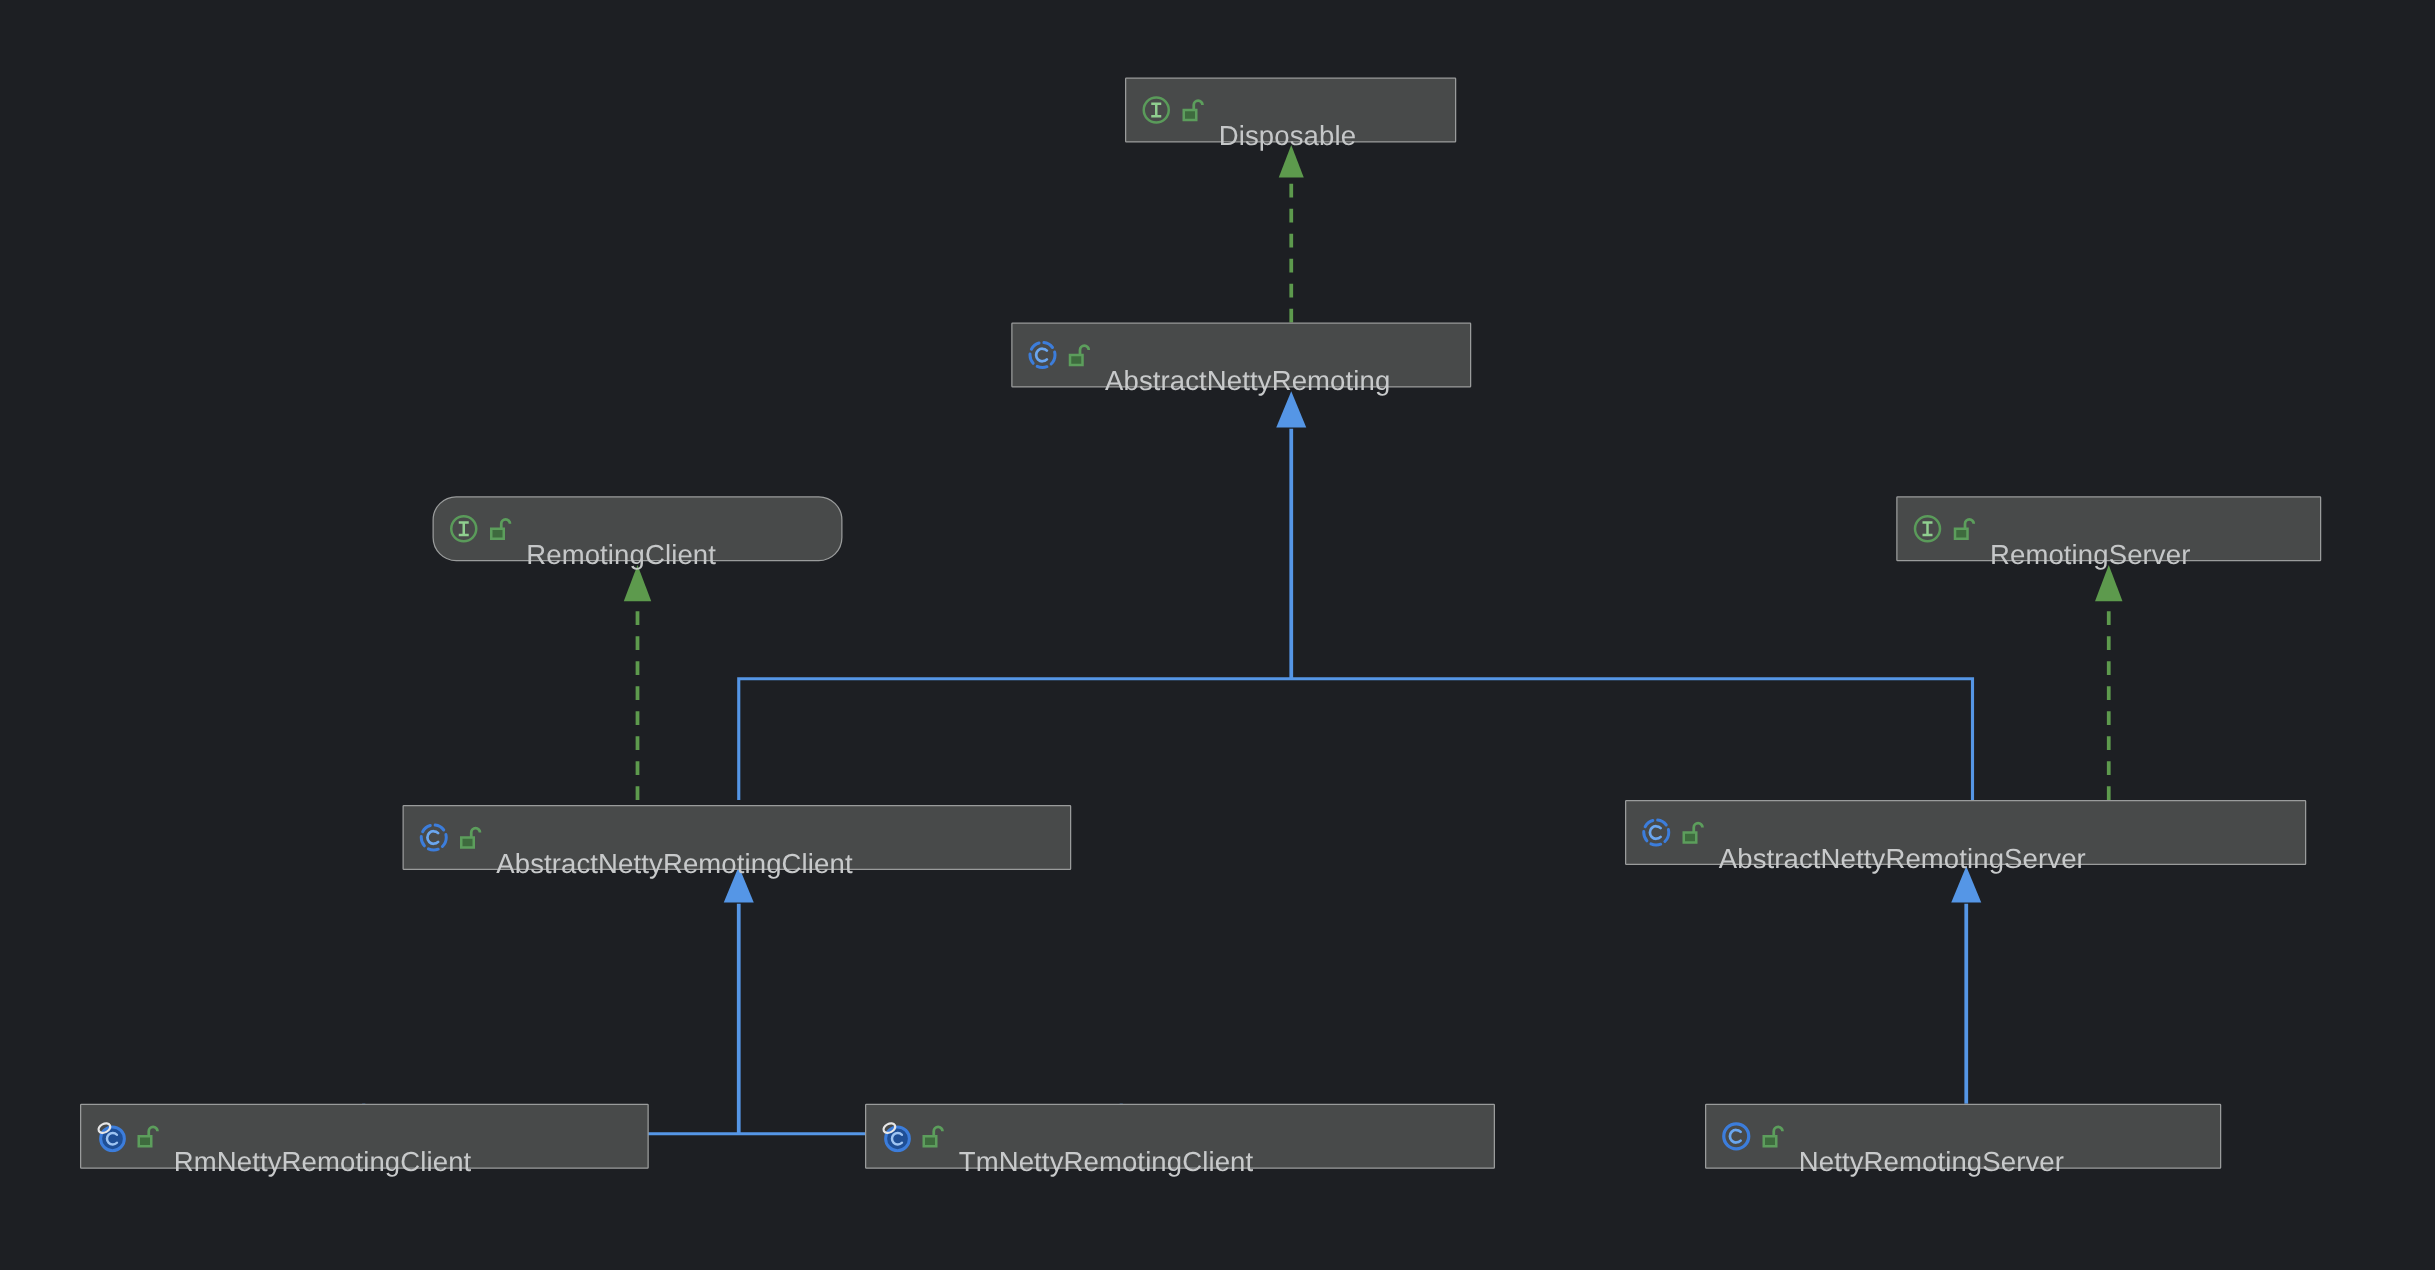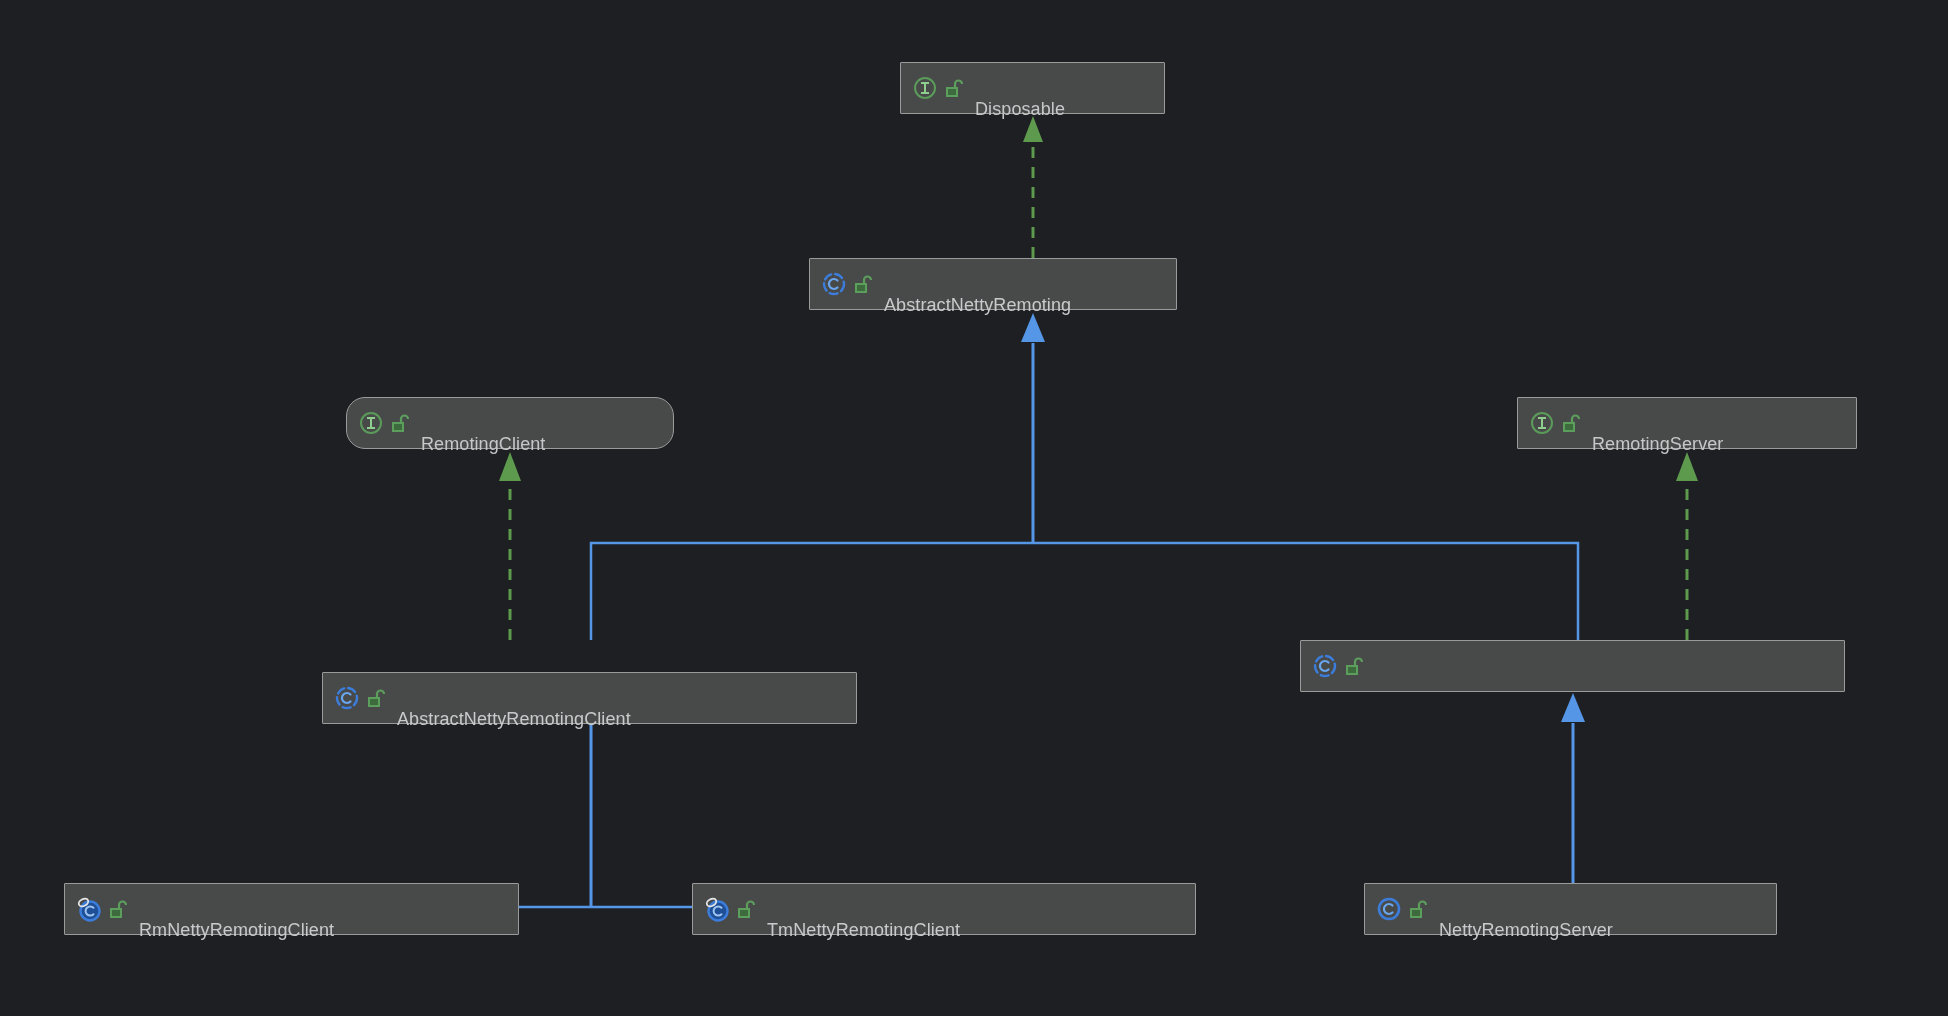--- a/index.html
+++ b/index.html
@@ -46,21 +46,21 @@
   .uml-node .vis-icon {
     flex: 0 0 auto;
     width: 20px;
     height: 24px;
     margin-left: 6px;
     display: block;
   }
   .uml-node .node-label {
     margin-left: 11px;
     color: #c8cacb;
-    font-size: 18px;
+    font-size: 22px;
     line-height: 30px;
     letter-spacing: 0.1px;
     margin-top: 42px;
   }
   .uml-node.node-iface .node-label { color: #c5c7c8; }
 </style>
 </head>
 <body>
 
 <div id="diagram-canvas">
@@ -165,21 +165,21 @@
     </span>
     <span class="vis-icon">
       <svg width="20" height="24" viewBox="0 0 20 24" xmlns="http://www.w3.org/2000/svg">
         <path d="M 11 12 V 8 A 3.5 3.5 0 0 1 18 8" fill="none" stroke="#5c9e5c" stroke-width="2.2"></path>
         <rect x="3" y="12" width="10" height="8" fill="#3e6b3e" stroke="#5c9e5c" stroke-width="2"></rect>
       </svg>
     </span>
     <span class="node-label">RemotingServer</span>
   </div>
 
-  <div class="uml-node" style="left:322px; top:672px; width:535px;">
+  <div class="uml-node" style="left:322px; top:644px; width:535px;">
     <span class="node-icon">
       <svg width="26" height="26" viewBox="0 0 26 26" xmlns="http://www.w3.org/2000/svg">
         <circle cx="13" cy="13" r="10" fill="none" stroke="#3c7ddb" stroke-width="2.4" stroke-dasharray="8 4" stroke-linecap="round"></circle>
         <path d="M 16.5 9.5 A 5 5 0 1 0 16.5 16.5" fill="none" stroke="#6aa6ef" stroke-width="2.2" stroke-linecap="round"></path>
       </svg>
     </span>
     <span class="vis-icon">
       <svg width="20" height="24" viewBox="0 0 20 24" xmlns="http://www.w3.org/2000/svg">
         <path d="M 11 12 V 8 A 3.5 3.5 0 0 1 18 8" fill="none" stroke="#5c9e5c" stroke-width="2.2"></path>
         <rect x="3" y="12" width="10" height="8" fill="#3e6b3e" stroke="#5c9e5c" stroke-width="2"></rect>
@@ -194,20 +194,21 @@
         <circle cx="13" cy="13" r="10" fill="none" stroke="#3c7ddb" stroke-width="2.4" stroke-dasharray="8 4" stroke-linecap="round"></circle>
         <path d="M 16.5 9.5 A 5 5 0 1 0 16.5 16.5" fill="none" stroke="#6aa6ef" stroke-width="2.2" stroke-linecap="round"></path>
       </svg>
     </span>
     <span class="vis-icon">
       <svg width="20" height="24" viewBox="0 0 20 24" xmlns="http://www.w3.org/2000/svg">
         <path d="M 11 12 V 8 A 3.5 3.5 0 0 1 18 8" fill="none" stroke="#5c9e5c" stroke-width="2.2"></path>
         <rect x="3" y="12" width="10" height="8" fill="#3e6b3e" stroke="#5c9e5c" stroke-width="2"></rect>
       </svg>
     </span>
+    <span class="node-label">AbstractNettyRemotingServer</span>
   </div>
 
   <div class="uml-node" style="left:64px; top:883px; width:455px;">
     <span class="node-icon">
       <svg width="26" height="26" viewBox="0 0 26 26" xmlns="http://www.w3.org/2000/svg">
         <circle cx="14" cy="15" r="9.5" fill="#1f4f96" stroke="#3c7ddb" stroke-width="2.4"></circle>
         <path d="M 17.5 11.8 A 4.6 4.6 0 1 0 17.5 18.2" fill="none" stroke="#9ec4f2" stroke-width="2" stroke-linecap="round"></path>
         <ellipse cx="7.5" cy="6.5" rx="5" ry="3.4" transform="rotate(-28 7.5 6.5)" fill="none" stroke="#e6e6e6" stroke-width="1.8"></ellipse>
       </svg>
     </span>

